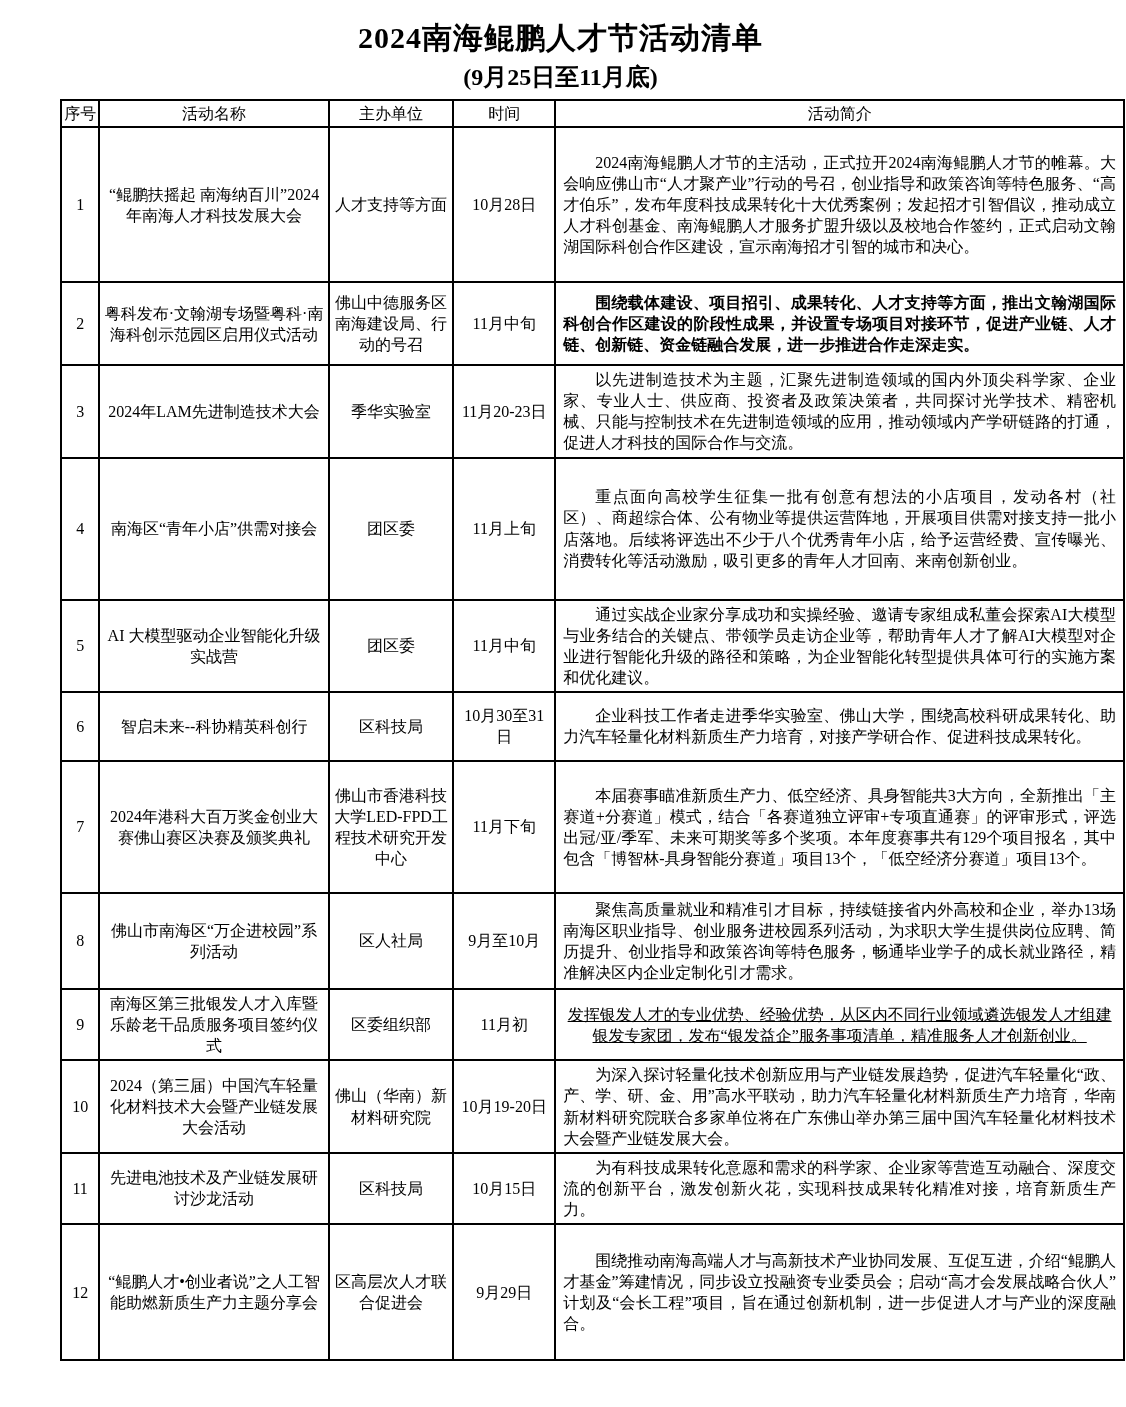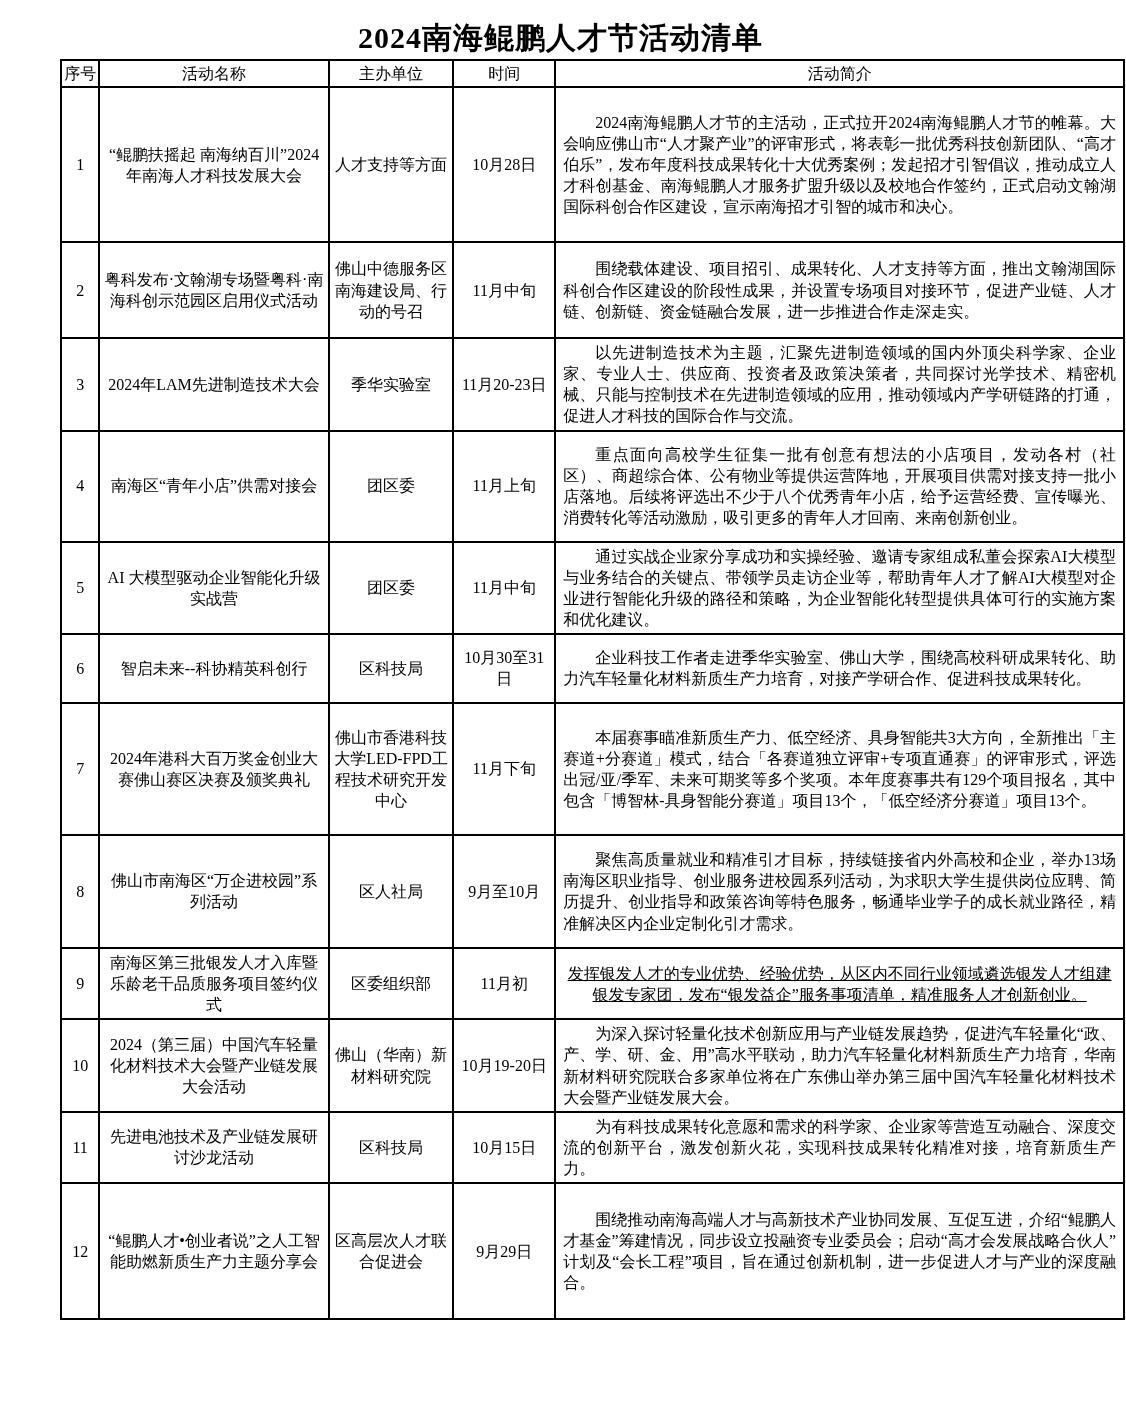--- a/index.html
+++ b/index.html
@@ -78,20 +78,21 @@
   col.c-name { width: 21.6%; }
   col.c-org  { width: 11.7%; }
   col.c-time { width: 9.6%;  }
   col.c-desc { width: 53.5%; }
 </style>
 </head>
 <body>
 
 <div class="page">
   <h1 class="doc-title">2024南海鲲鹏人才节活动清单</h1>
+  <h2 class="doc-subtitle">(9月25日至11月底)</h2>
 
   <table class="activity-table">
     <colgroup>
       <col class="c-no">
         <col class="c-name">
         <col class="c-org">
         <col class="c-time">
         <col class="c-desc">
     </colgroup>
     <thead>
@@ -103,47 +104,47 @@
           <th>活动简介</th>
         </tr>
     </thead>
     <tbody id="table-body">
         <tr>
     <td class="cell-no">1</td>
     <td class="cell-name">“鲲鹏扶摇起 南海纳百川”2024年南海人才科技发展大会</td>
     <td class="cell-org">人才支持等方面</td>
     <td class="cell-time">10月28日</td>
     <td class="cell-desc" style="height: 155px;">
-            <p>2024南海鲲鹏人才节的主活动，正式拉开2024南海鲲鹏人才节的帷幕。大会响应佛山市“人才聚产业”的评审形式，将表彰一批优秀科技创新团队、“高才伯乐”，发布年度科技成果转化十大优秀案例；发起招才引智倡议，推动成立人才科创基金、南海鲲鹏人才服务扩盟升级以及校地合作签约，正式启动文翰湖国际科创合作区建设，宣示南海招才引智的城市和决心。</p>
+            <p>2024南海鲲鹏人才节的主活动，正式拉开2024南海鲲鹏人才节的帷幕。大会响应佛山市“人才聚产业”行动的号召，创业指导和政策咨询等特色服务、“高才伯乐”，发布年度科技成果转化十大优秀案例；发起招才引智倡议，推动成立人才科创基金、南海鲲鹏人才服务扩盟升级以及校地合作签约，正式启动文翰湖国际科创合作区建设，宣示南海招才引智的城市和决心。</p>
           </td>
   </tr>
         <tr>
     <td class="cell-no">2</td>
     <td class="cell-name">粤科发布·文翰湖专场暨粤科·南海科创示范园区启用仪式活动</td>
     <td class="cell-org">佛山中德服务区南海建设局、行动的号召</td>
     <td class="cell-time">11月中旬</td>
-    <td class="cell-desc" style="height: 96px;">
+    <td class="cell-desc" style="height: 83px; font-weight: bold;">
             <p>围绕载体建设、项目招引、成果转化、人才支持等方面，推出文翰湖国际科创合作区建设的阶段性成果，并设置专场项目对接环节，促进产业链、人才链、创新链、资金链融合发展，进一步推进合作走深走实。</p>
           </td>
   </tr>
         <tr>
     <td class="cell-no">3</td>
     <td class="cell-name">2024年LAM先进制造技术大会</td>
     <td class="cell-org">季华实验室</td>
     <td class="cell-time">11月20-23日</td>
     <td class="cell-desc" style="height: 85px;">
             <p>以先进制造技术为主题，汇聚先进制造领域的国内外顶尖科学家、企业家、专业人士、供应商、投资者及政策决策者，共同探讨光学技术、精密机械、只能与控制技术在先进制造领域的应用，推动领域内产学研链路的打通，促进人才科技的国际合作与交流。</p>
           </td>
   </tr>
         <tr>
     <td class="cell-no">4</td>
     <td class="cell-name">南海区“青年小店”供需对接会</td>
     <td class="cell-org">团区委</td>
     <td class="cell-time">11月上旬</td>
-    <td class="cell-desc" style="height: 111px;">
+    <td class="cell-desc" style="height: 142px;">
             <p>重点面向高校学生征集一批有创意有想法的小店项目，发动各村（社区）、商超综合体、公有物业等提供运营阵地，开展项目供需对接支持一批小店落地。后续将评选出不少于八个优秀青年小店，给予运营经费、宣传曝光、消费转化等活动激励，吸引更多的青年人才回南、来南创新创业。</p>
           </td>
   </tr>
         <tr>
     <td class="cell-no">5</td>
     <td class="cell-name">AI 大模型驱动企业智能化升级实战营</td>
     <td class="cell-org">团区委</td>
     <td class="cell-time">11月中旬</td>
     <td class="cell-desc" style="height: 85px;">
             <p>通过实战企业家分享成功和实操经验、邀请专家组成私董会探索AI大模型与业务结合的关键点、带领学员走访企业等，帮助青年人才了解AI大模型对企业进行智能化升级的路径和策略，为企业智能化转型提供具体可行的实施方案和优化建议。</p>
@@ -165,21 +166,21 @@
     <td class="cell-time">11月下旬</td>
     <td class="cell-desc" style="height: 132px;">
             <p>本届赛事瞄准新质生产力、低空经济、具身智能共3大方向，全新推出「主赛道+分赛道」模式，结合「各赛道独立评审+专项直通赛」的评审形式，评选出冠/亚/季军、未来可期奖等多个奖项。本年度赛事共有129个项目报名，其中包含「博智林-具身智能分赛道」项目13个，「低空经济分赛道」项目13个。</p>
           </td>
   </tr>
         <tr>
     <td class="cell-no">8</td>
     <td class="cell-name">佛山市南海区“万企进校园”系列活动</td>
     <td class="cell-org">区人社局</td>
     <td class="cell-time">9月至10月</td>
-    <td class="cell-desc" style="height: 113px;">
+    <td class="cell-desc" style="height: 96px;">
             <p>聚焦高质量就业和精准引才目标，持续链接省内外高校和企业，举办13场南海区职业指导、创业服务进校园系列活动，为求职大学生提供岗位应聘、简历提升、创业指导和政策咨询等特色服务，畅通毕业学子的成长就业路径，精准解决区内企业定制化引才需求。</p>
           </td>
   </tr>
         <tr>
     <td class="cell-no">9</td>
     <td class="cell-name">南海区第三批银发人才入库暨乐龄老干品质服务项目签约仪式</td>
     <td class="cell-org">区委组织部</td>
     <td class="cell-time">11月初</td>
     <td class="cell-desc centered" style="height: 68px;">
             <p>发挥银发人才的专业优势、经验优势，从区内不同行业领域遴选银发人才组建银发专家团，发布“银发益企”服务事项清单，精准服务人才创新创业。</p>

